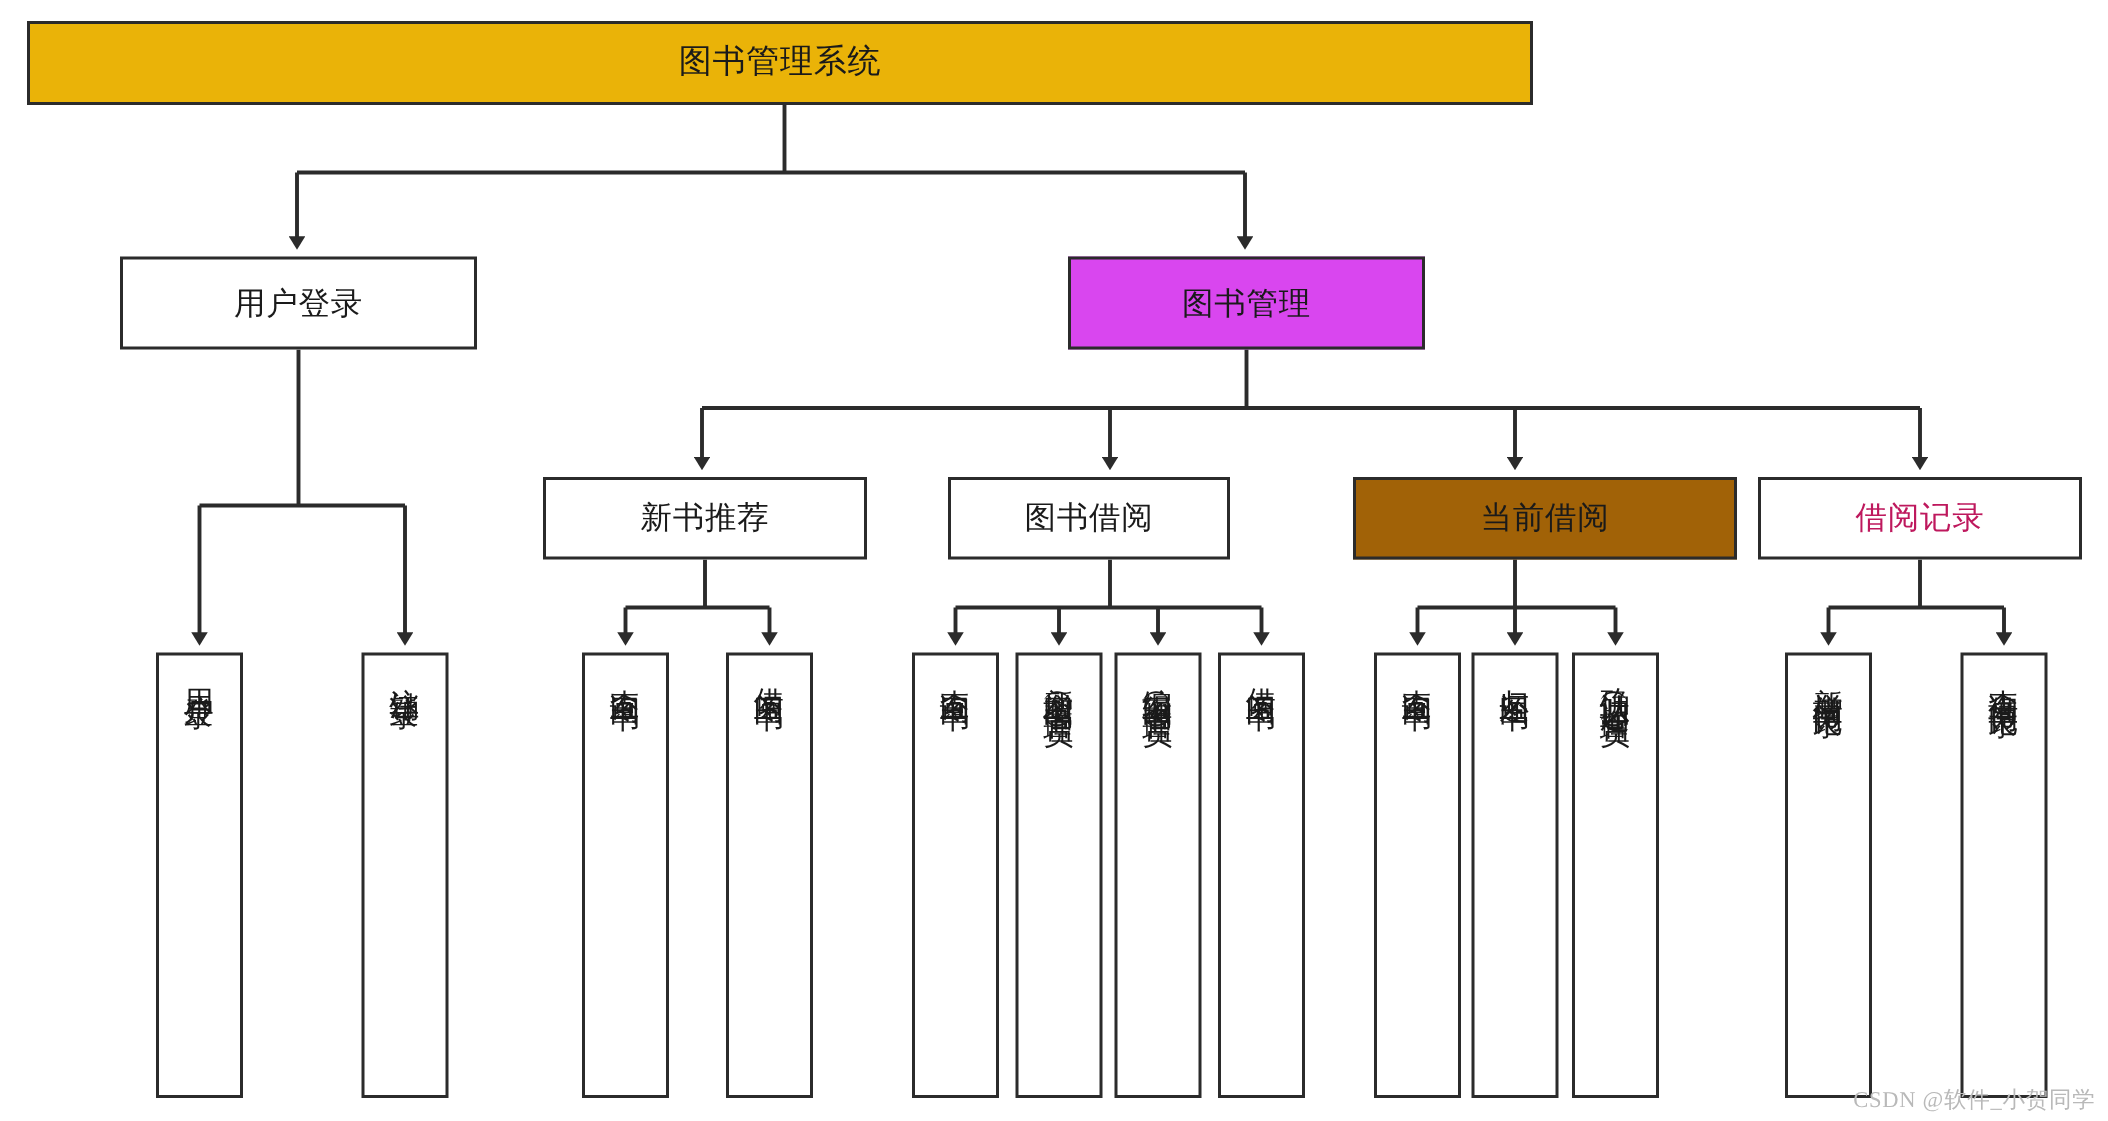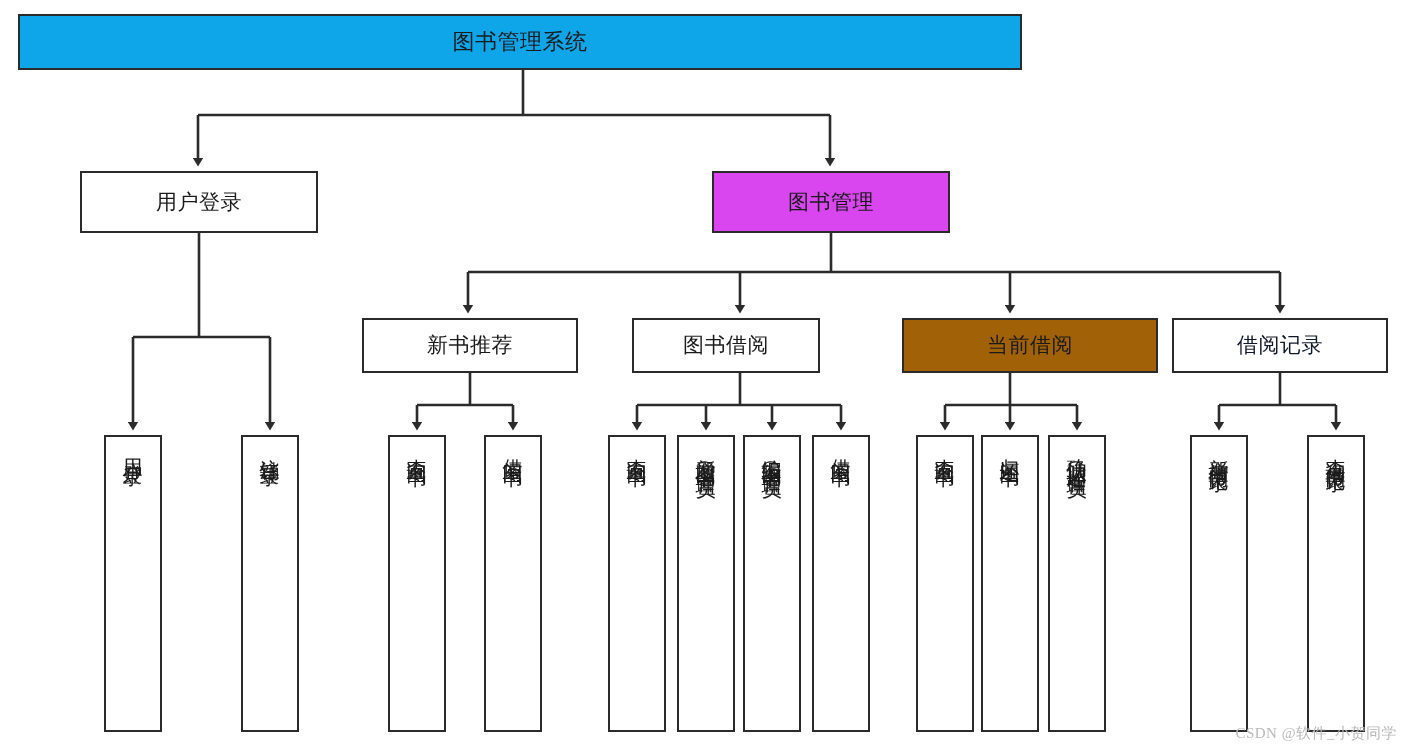--- a/index.html
+++ b/index.html
@@ -124,42 +124,42 @@
       <path d="M1010,405 L1010,422" marker-end="url(#arrow)"></path>
       <path d="M1077,405 L1077,422" marker-end="url(#arrow)"></path>
 
       <path d="M1280,373 L1280,405"></path>
       <path d="M1219,405 L1336,405"></path>
       <path d="M1219,405 L1219,422" marker-end="url(#arrow)"></path>
       <path d="M1336,405 L1336,422" marker-end="url(#arrow)"></path>
     </g>
   </svg>
 
-  <div class="node horiz root" style="left: 18px; top: 14px; width: 1004px; height: 56px; border-color: rgb(43, 43, 43); background: #0ea5e9;">
+  <div class="node horiz root" style="left: 18px; top: 14px; width: 1004px; height: 56px; border-color: rgb(43, 43, 43); background: #eab308;">
     <span class="label" style="color: rgb(26, 26, 26);">图书管理系统</span>
   </div>
 
   <div class="node horiz" style="left: 80px; top: 171px; width: 238px; height: 62px; border-color: rgb(43, 43, 43); background: rgb(255, 255, 255);">
     <span class="label" style="color: rgb(26, 26, 26);">用户登录</span>
   </div>
   <div class="node horiz" style="left: 712px; top: 171px; width: 238px; height: 62px; border-color: rgb(43, 43, 43); background: #d946ef;">
     <span class="label" style="color: rgb(26, 26, 26);">图书管理</span>
   </div>
 
   <div class="node horiz" style="left: 362px; top: 318px; width: 216px; height: 55px; border-color: rgb(43, 43, 43); background: rgb(255, 255, 255); justify-content: center;">
     <span class="label" style="color: rgb(26, 26, 26);">新书推荐</span>
   </div>
   <div class="node horiz" style="left: 632px; top: 318px; width: 188px; height: 55px; border-color: rgb(43, 43, 43); background: rgb(255, 255, 255);">
     <span class="label" style="color: rgb(26, 26, 26);">图书借阅</span>
   </div>
   <div class="node horiz" style="left: 902px; top: 318px; width: 256px; height: 55px; border-color: rgb(43, 43, 43); background: #a16207;">
     <span class="label" style="color: rgb(26, 26, 26);">当前借阅</span>
   </div>
   <div class="node horiz" style="left: 1172px; top: 318px; width: 216px; height: 55px; border-color: rgb(43, 43, 43); background: rgb(255, 255, 255);">
-    <span class="label" style="color: #0f172a;">借阅记录</span>
+    <span class="label" style="color: #be185d;">借阅记录</span>
   </div>
 
   <div class="node vert" style="left: 104px; top: 435px; width: 58px; height: 297px; border-color: rgb(43, 43, 43); background: rgb(255, 255, 255);">
     <span class="label" style="color: rgb(26, 26, 26);">用户登录</span>
   </div>
   <div class="node vert" style="left: 241px; top: 435px; width: 58px; height: 297px; border-color: rgb(43, 43, 43); background: rgb(255, 255, 255);">
     <span class="label" style="color: rgb(26, 26, 26);">注销登录</span>
   </div>
   <div class="node vert" style="left: 388px; top: 435px; width: 58px; height: 297px; border-color: rgb(43, 43, 43); background: rgb(255, 255, 255);">
     <span class="label" style="color: rgb(26, 26, 26);">查询图书</span>

